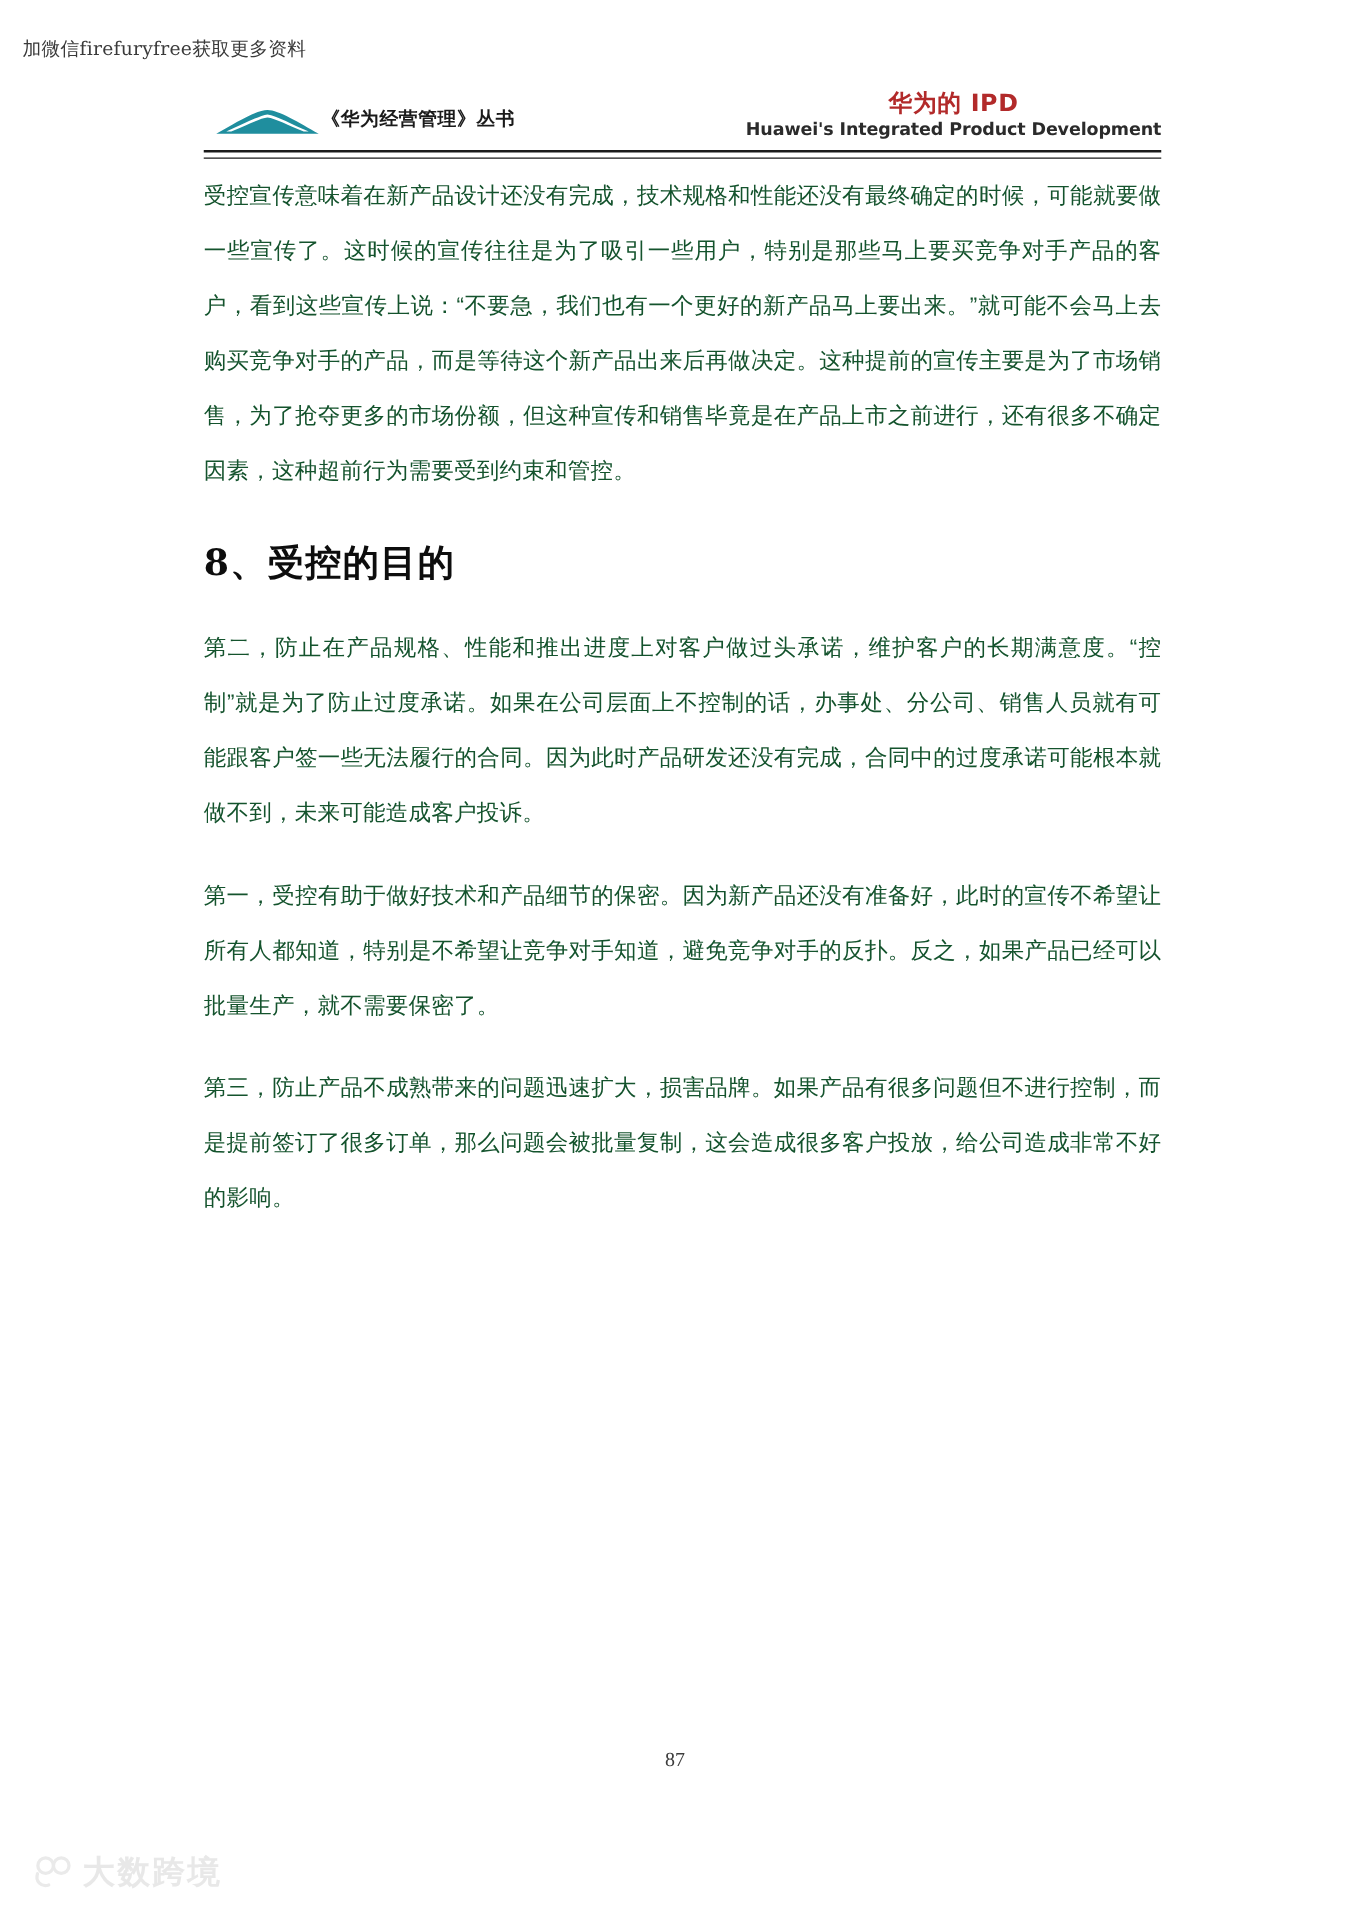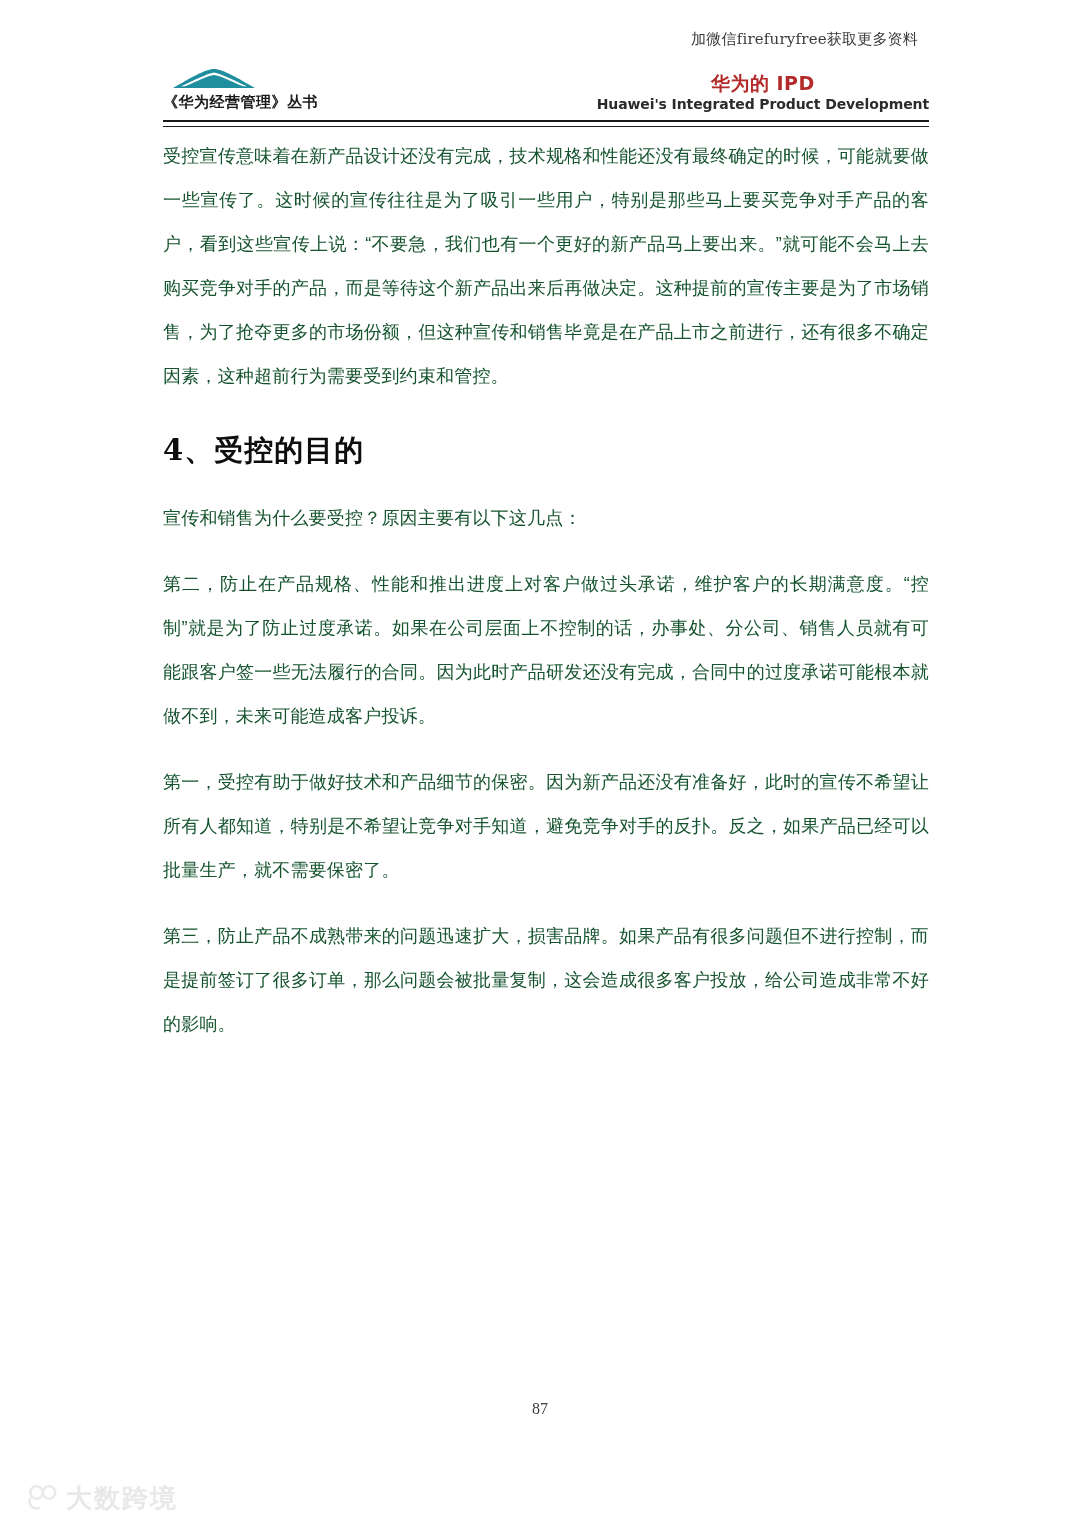--- a/index.html
+++ b/index.html
@@ -16,44 +16,43 @@
     height: 1535px;
     background: #ffffff;
     overflow: hidden;
     box-sizing: border-box;
   }
 
   
   .top-watermark {
     position: absolute;
     top: 30px;
-    left: 0;
+    left: 18px;
     width: 918px;
-    text-align: right;
+    text-align: left;
     font-family: "DejaVu Serif", "Liberation Serif", serif;
     font-size: 15px;
     color: #3a3a3a;
     letter-spacing: 0.2px;
     white-space: nowrap;
   }
 
   
   .header {
     position: absolute;
     top: 68px;
     left: 163px;
     width: 766px;
     height: 52px;
   }
   .header-left {
     position: absolute;
     left: 0;
     bottom: 8px;
     display: flex;
-    flex-direction: column;
     align-items: flex-start;
   }
   .brand-logo {
     width: 86px;
     height: 24px;
     margin-left: 8px;
     margin-bottom: 2px;
     display: block;
   }
   .brand-series {
@@ -190,23 +189,22 @@
       <div class="ipd-subtitle">Huawei's Integrated Product Development</div>
     </div>
   </div>
   <div class="header-rule-thick"></div>
   <div class="header-rule-thin"></div>
 
   <div class="content">
 
     <p class="para">受控宣传意味着在新产品设计还没有完成，技术规格和性能还没有最终确定的时候，可能就要做一些宣传了。这时候的宣传往往是为了吸引一些用户，特别是那些马上要买竞争对手产品的客户，看到这些宣传上说：“不要急，我们也有一个更好的新产品马上要出来。”就可能不会马上去购买竞争对手的产品，而是等待这个新产品出来后再做决定。这种提前的宣传主要是为了市场销售，为了抢夺更多的市场份额，但这种宣传和销售毕竟是在产品上市之前进行，还有很多不确定因素，这种超前行为需要受到约束和管控。</p>
 
-    <h2 class="section-heading">4、受控的目的</h2>
-
-    <p class="para">宣传和销售为什么要受控？原因主要有以下这几点：</p>
+    <h2 class="section-heading">8、受控的目的</h2>
+
 
     <p class="para">第二，防止在产品规格、性能和推出进度上对客户做过头承诺，维护客户的长期满意度。“控制”就是为了防止过度承诺。如果在公司层面上不控制的话，办事处、分公司、销售人员就有可能跟客户签一些无法履行的合同。因为此时产品研发还没有完成，合同中的过度承诺可能根本就做不到，未来可能造成客户投诉。</p>
 
     <p class="para">第一，受控有助于做好技术和产品细节的保密。因为新产品还没有准备好，此时的宣传不希望让所有人都知道，特别是不希望让竞争对手知道，避免竞争对手的反扑。反之，如果产品已经可以批量生产，就不需要保密了。</p>
 
     <p class="para">第三，防止产品不成熟带来的问题迅速扩大，损害品牌。如果产品有很多问题但不进行控制，而是提前签订了很多订单，那么问题会被批量复制，这会造成很多客户投放，给公司造成非常不好的影响。</p>
 
 
   </div>
 

